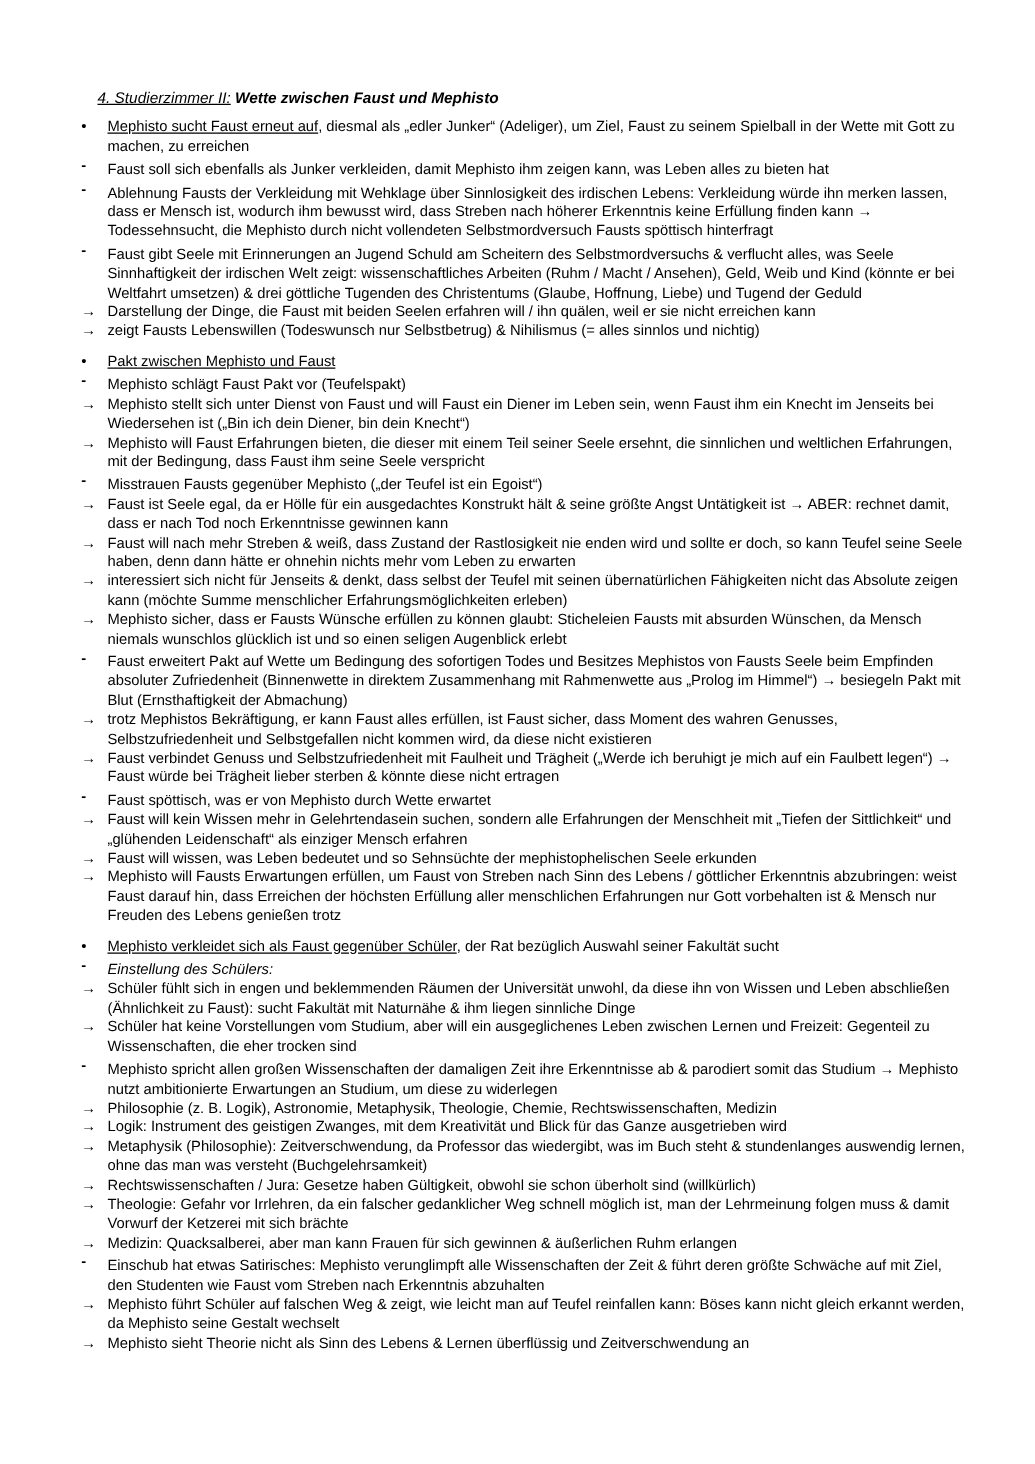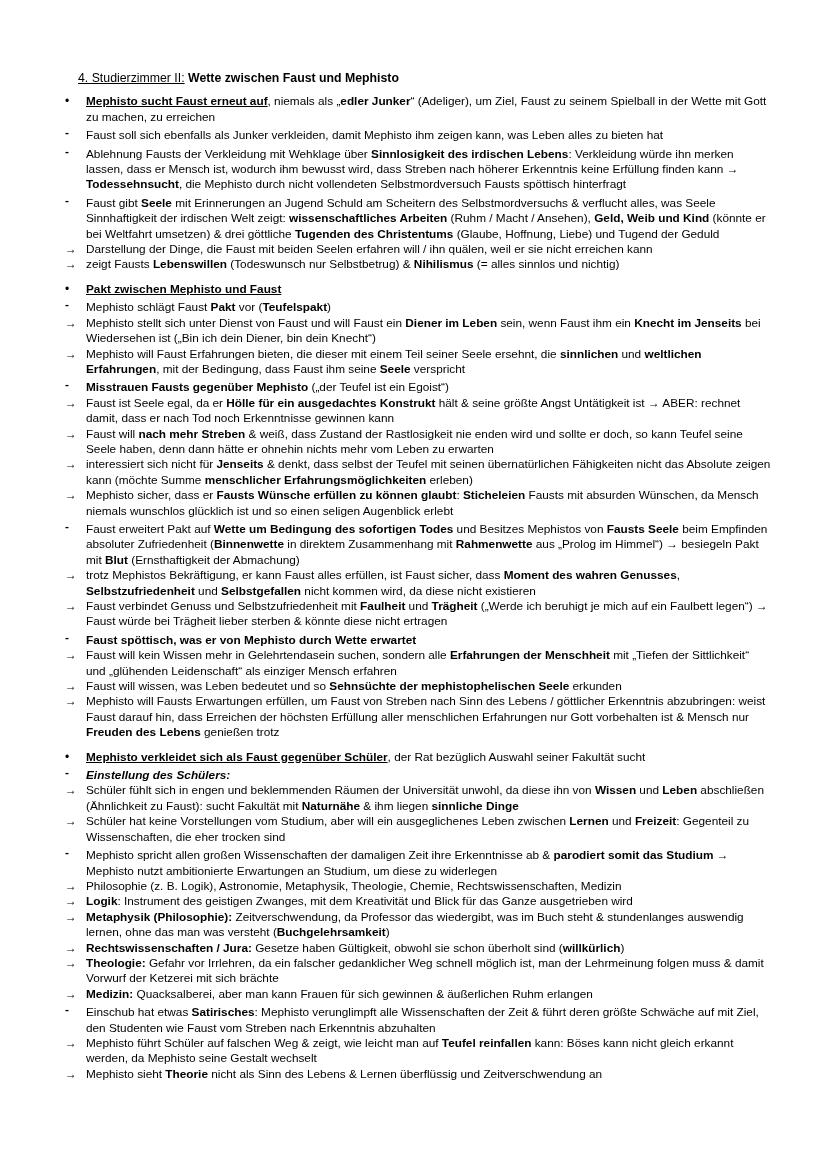--- a/index.html
+++ b/index.html
@@ -12,20 +12,21 @@
     padding: 71px 56px 40px 64px;
     font-family: "Liberation Sans", "DejaVu Sans", sans-serif;
     font-size: 11.8px;
     line-height: 15.4px;
     color: #000000;
     overflow: hidden;
   }
   .title {
     margin: 0 0 8px 14px;
     font-size: 12.3px;
+    font-style: italic;
     white-space: nowrap;
   }
   .title .t-prefix { text-decoration: underline; }
   .title .t-main { font-weight: bold; }
 
   .notes-list { }
   .item { display: flex; align-items: flex-start; }
   .item-bullet { margin-top: 9px; }
   .item-dash   { margin-top: 3px; }
   .item-arrow  { margin-top: 0; }
@@ -41,35 +42,35 @@
   .marker-dash {
     position: relative;
     top: -3px;
     font-weight: 700;
     letter-spacing: 0;
   }
   .marker-arrow { font-size: 11.8px; }
 
   .text { flex: 1 1 auto; min-width: 0; }
 
-  .b { font-weight: bold; margin-top: 26px; }
+  .b { font-weight: normal; margin-top: 26px; }
   .u { text-decoration: underline; }
   .i { font-style: italic; text-align: right; }
 </style>
 </head>
 <body>
 
 <div class="page">
   <div class="title">
     <span class="t-prefix">4. Studierzimmer II:</span><span class="t-main"> Wette zwischen Faust und Mephisto</span>
   </div>
   <div class="notes-list">
       <div class="item item-bullet">
         <span class="marker marker-bullet">•</span>
-        <div class="text"><span class="b u">Mephisto sucht Faust erneut auf</span><span>, niemals als „</span><span class="b">edler Junker</span><span>“ (Adeliger), um Ziel, Faust zu seinem Spielball in der Wette mit Gott zu machen, zu erreichen</span></div>
+        <div class="text"><span class="b u">Mephisto sucht Faust erneut auf</span><span>, diesmal als „</span><span class="b">edler Junker</span><span>“ (Adeliger), um Ziel, Faust zu seinem Spielball in der Wette mit Gott zu machen, zu erreichen</span></div>
       </div>
       <div class="item item-dash">
         <span class="marker marker-dash">-</span>
         <div class="text"><span>Faust soll sich ebenfalls als Junker verkleiden, damit Mephisto ihm zeigen kann, was Leben alles zu bieten hat</span></div>
       </div>
       <div class="item item-dash">
         <span class="marker marker-dash">-</span>
         <div class="text"><span>Ablehnung Fausts der Verkleidung mit Wehklage über </span><span class="b">Sinnlosigkeit des irdischen Lebens</span><span>: Verkleidung würde ihn merken lassen, dass er Mensch ist, wodurch ihm bewusst wird, dass Streben nach höherer Erkenntnis keine Erfüllung finden kann → </span><span class="b">Todessehnsucht</span><span>, die Mephisto durch nicht vollendeten Selbstmordversuch Fausts spöttisch hinterfragt</span></div>
       </div>
       <div class="item item-dash">

